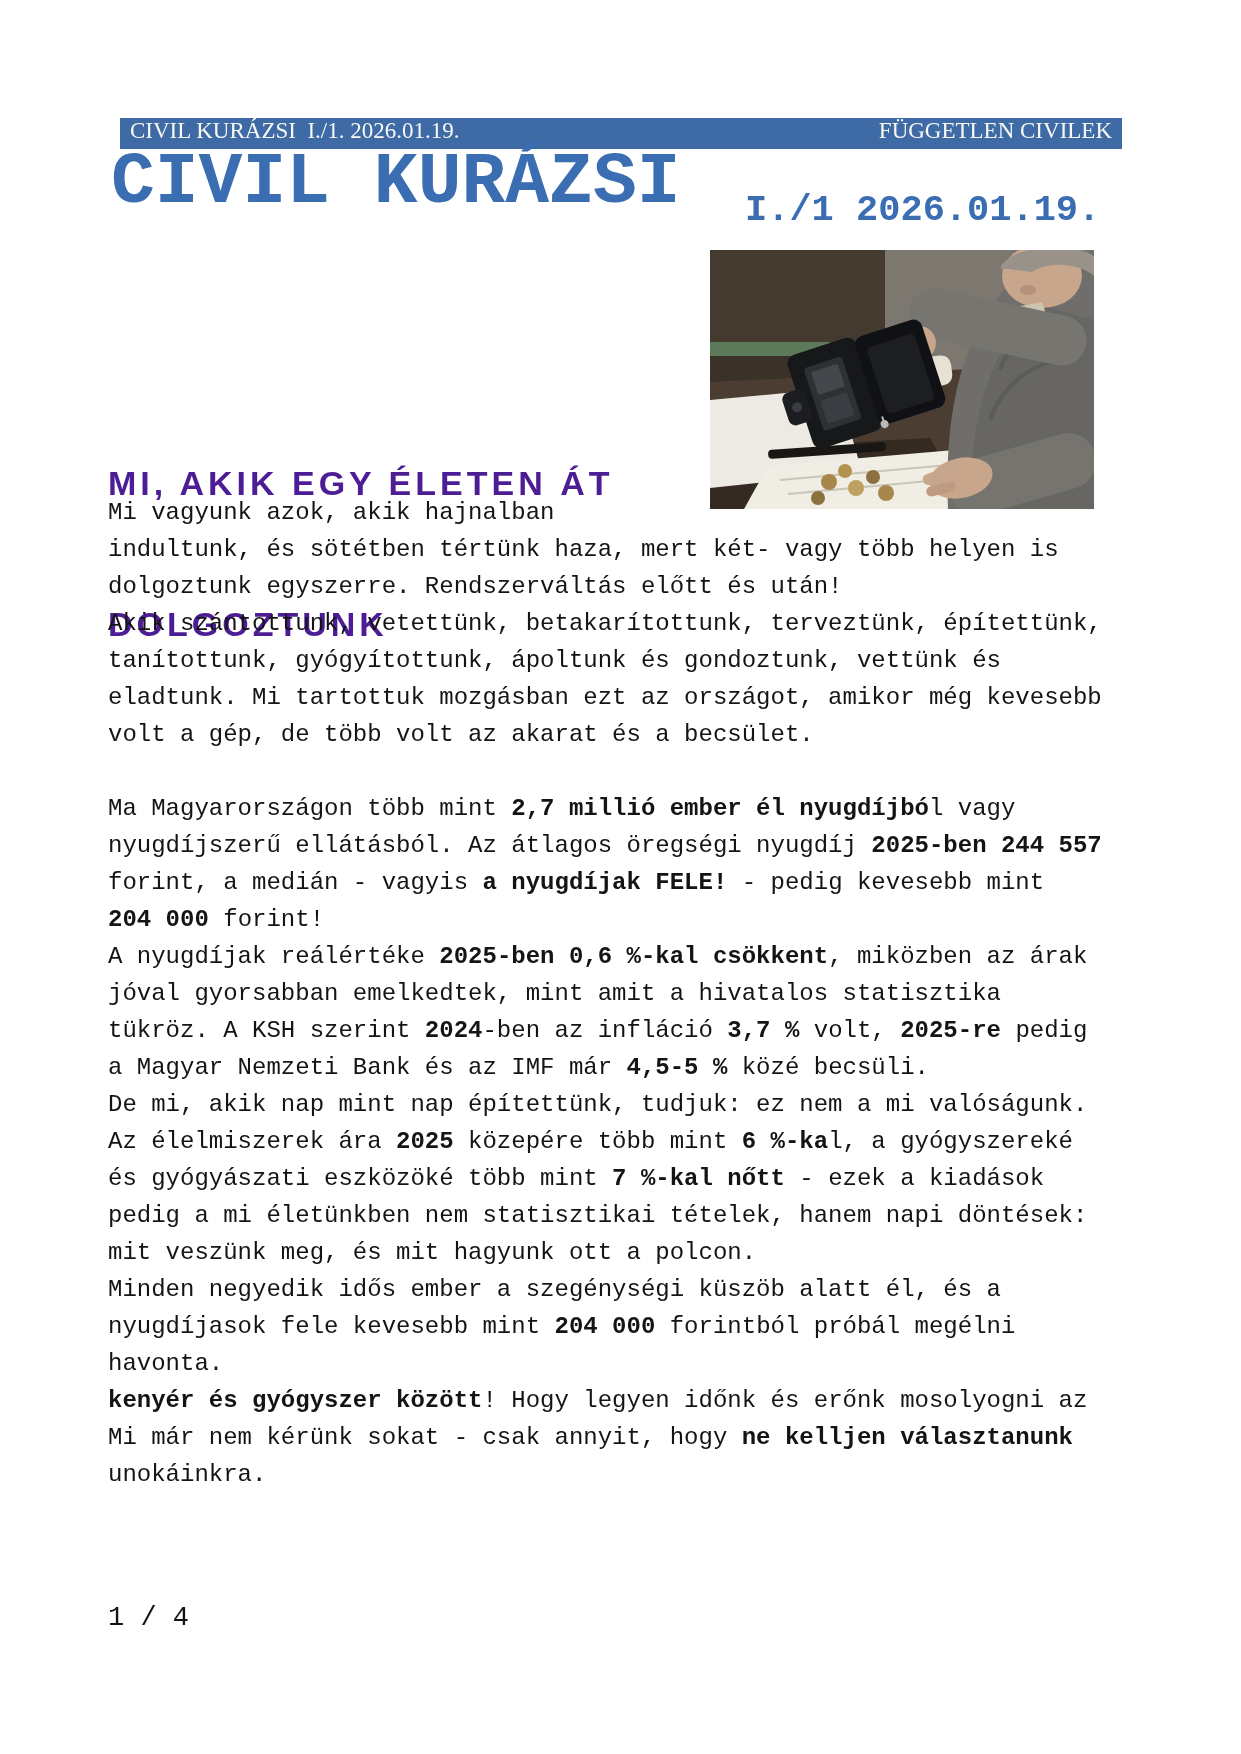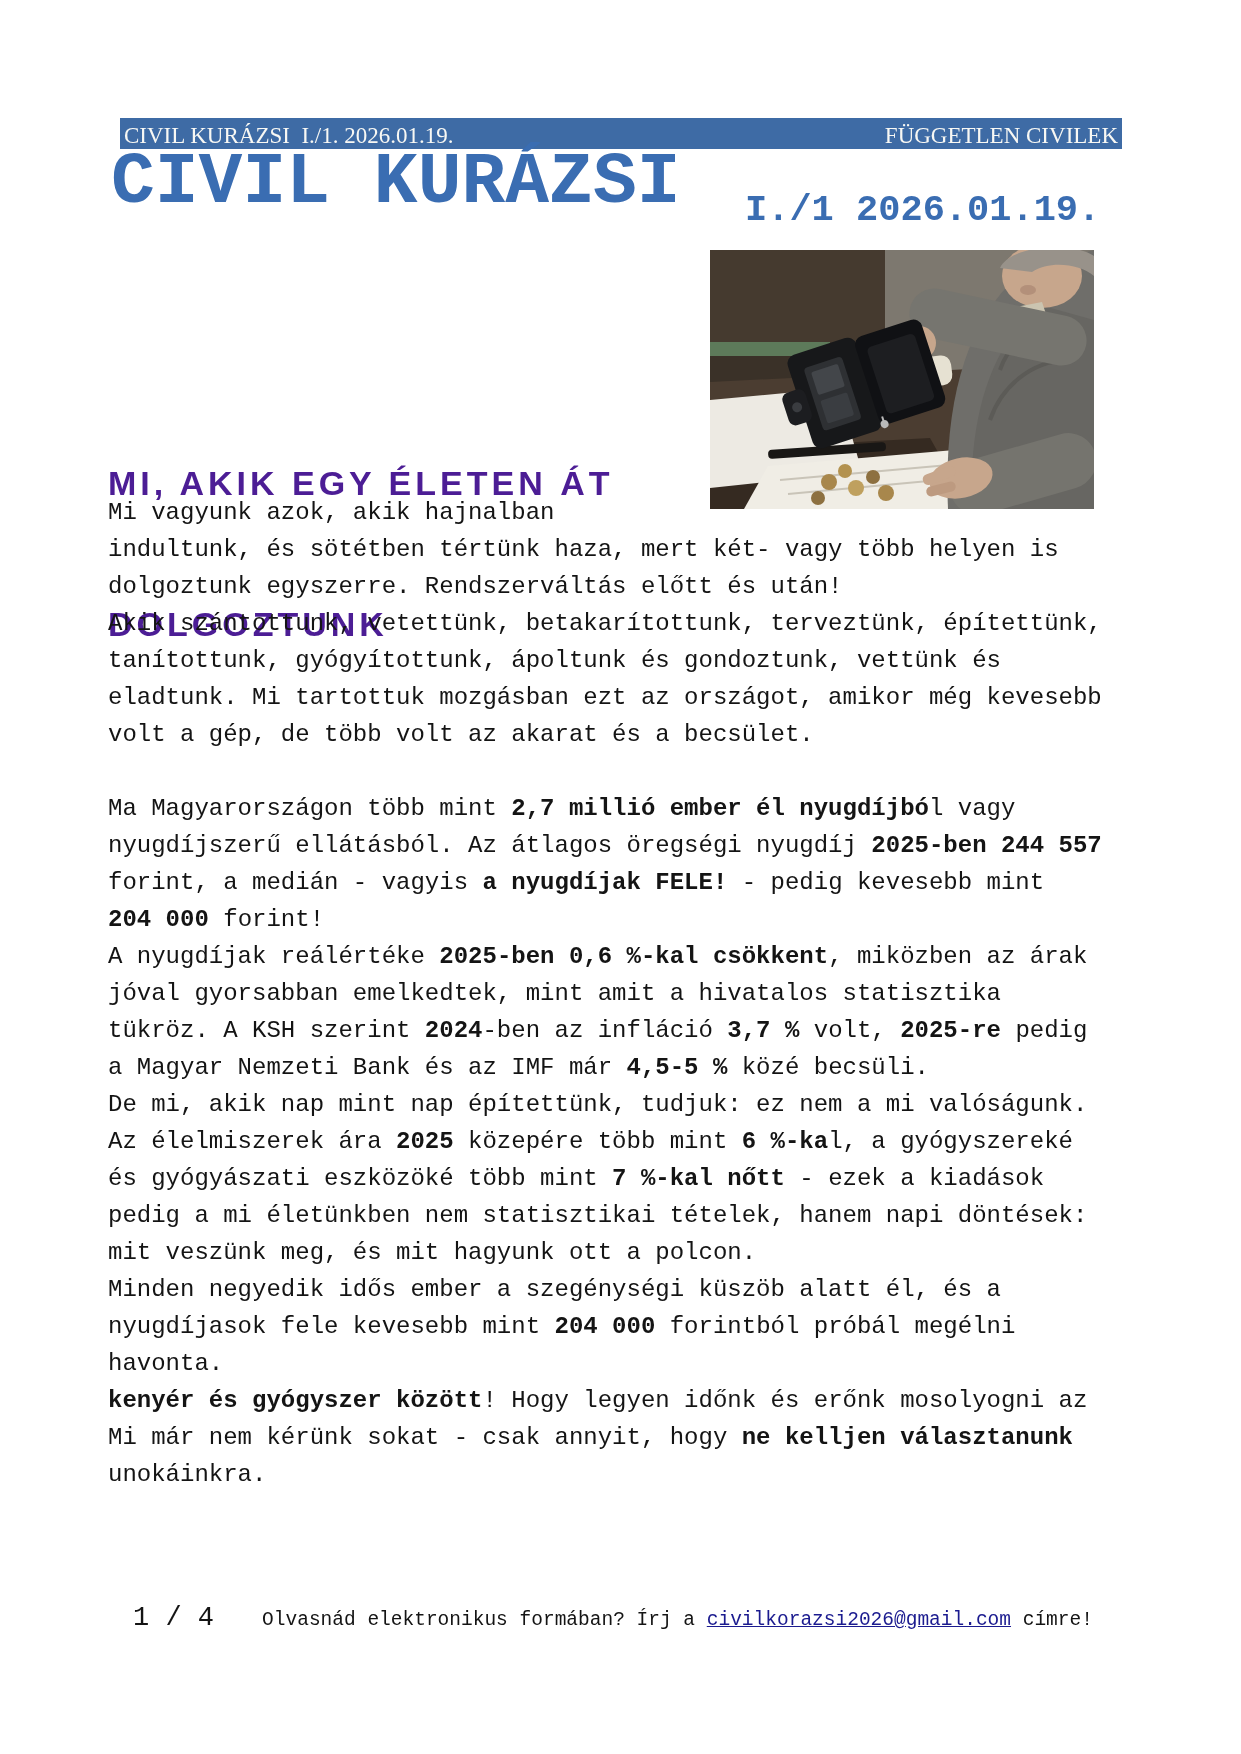--- a/index.html
+++ b/index.html
@@ -8,22 +8,22 @@
     width:1241px;height:1754px;
     margin:0 auto;
     background:#ffffff;
     overflow:hidden;
     font-family:"Liberation Mono","DejaVu Sans Mono",monospace;
   }
   
   .topbar{
     position:absolute;left:120px;top:118px;width:1002px;height:31px;
     background:var(--bar,#3e6ba5);
-    display:flex;justify-content:space-between;align-items:flex-end;
-    box-sizing:border-box;padding:0 4px;
+    display:flex;justify-content:space-between;align-items:flex-start;
+    box-sizing:border-box;padding:0 10px;
     font-family:"Liberation Serif","DejaVu Serif",serif;
     font-size:23px;color:#f8f8f4;white-space:pre;
   }
   
   .masthead-title{
     position:absolute;left:111px;top:146px;
     font-family:"Liberation Mono","DejaVu Sans Mono",monospace;
     font-weight:bold;font-size:73px;line-height:1;
     color:var(--title-blue,#3a6db2);white-space:pre;letter-spacing:0;
   }
@@ -50,21 +50,21 @@
   .body-text{
     position:absolute;left:108px;top:494px;width:1010px;
     font-family:"Liberation Mono","DejaVu Sans Mono",monospace;
     font-size:24px;line-height:37px;color:#141414;
   }
   .body-text .line{white-space:pre;min-height:37px;}
   .body-text .b{font-weight:bold;}
   
   .footer{
     position:absolute;left:108px;top:1603px;width:1010px;
-    display:flex;align-items:baseline;justify-content:center;
+    display:flex;align-items:baseline;
   }
   .page-indicator{
     font-size:27px;color:#141414;white-space:pre;margin-right:48px;
     font-family:"Liberation Mono","DejaVu Sans Mono",monospace;
   }
   .footer-note{
     font-size:19.5px;color:#141414;white-space:pre;
     font-family:"Liberation Mono","DejaVu Sans Mono",monospace;
   }
   .footer-note a{
@@ -179,16 +179,15 @@
       <div class="line"><span>Minden negyedik idős ember a szegénységi küszöb alatt él, és a</span></div>
       <div class="line"><span>nyugdíjasok fele kevesebb mint </span><span class="b">204 000</span><span> forintból próbál megélni</span></div>
       <div class="line"><span>havonta.</span></div>
       <div class="line"><span class="b">kenyér és gyógyszer között</span><span>! Hogy legyen időnk és erőnk mosolyogni az</span></div>
       <div class="line"><span>Mi már nem kérünk sokat - csak annyit, hogy </span><span class="b">ne kelljen választanunk</span></div>
       <div class="line"><span>unokáinkra.</span></div>
     </div>
 
   <div class="footer">
     <span class="page-indicator">1 / 4</span>
-    <span class="footer-note"><span>Olvasnád elektronikus formában? Írj a </span><a href="#">civilkorazsi2026@gmail.com</a><span> címre!</span></span>
   </div>
 
 </div>
 
 </body></html>

